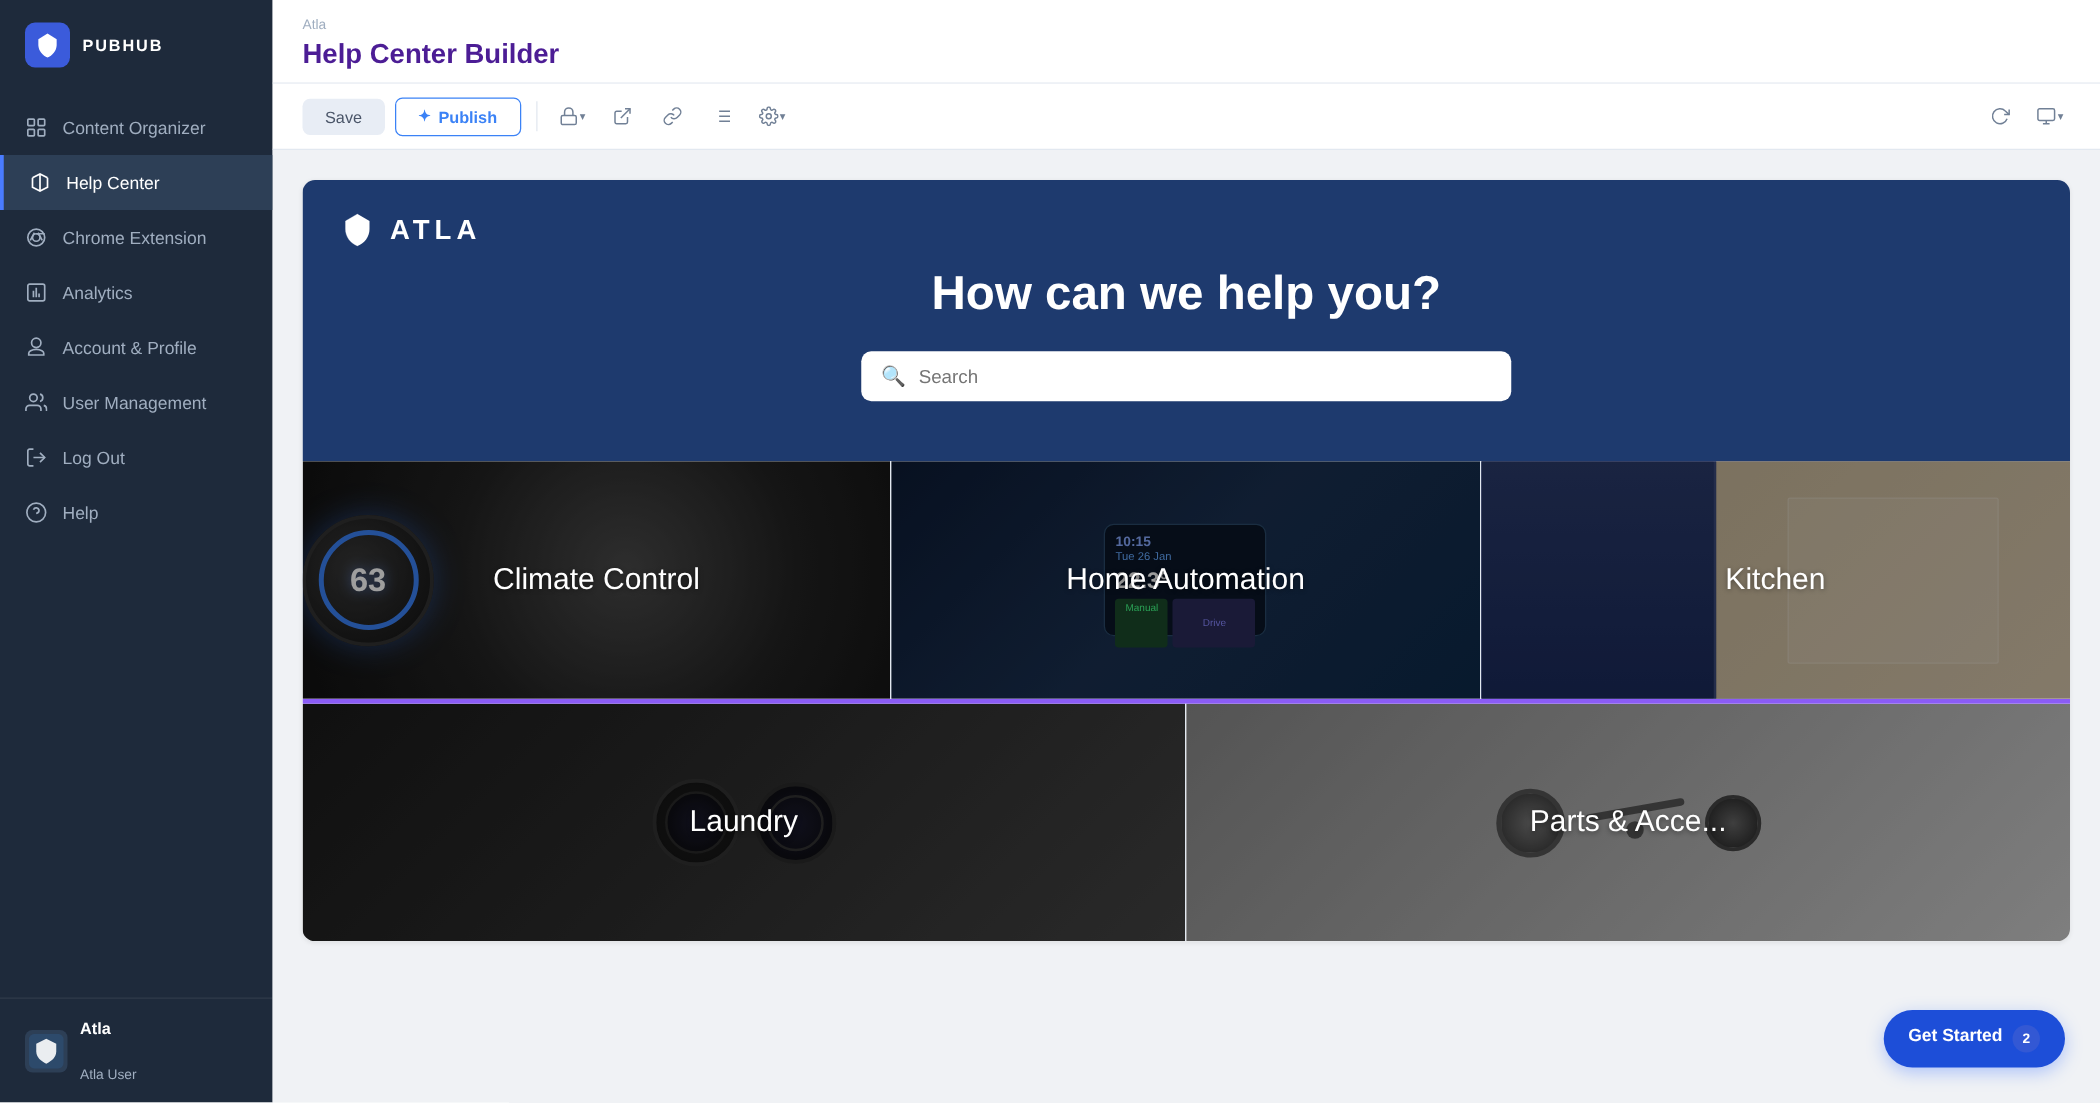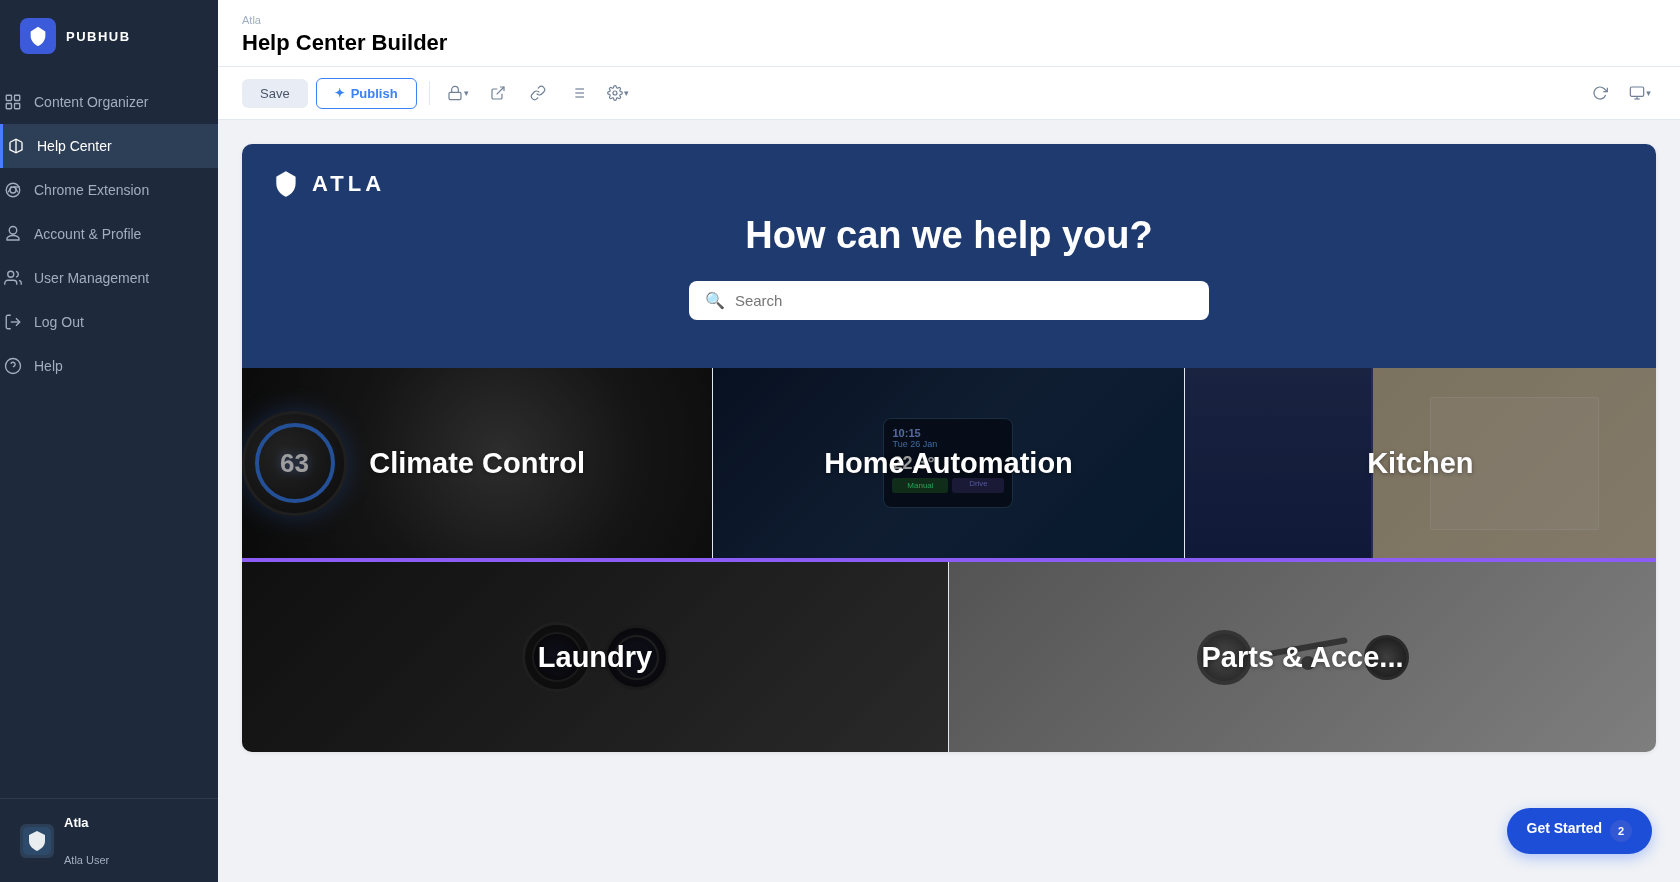--- a/index.html
+++ b/index.html
@@ -34,21 +34,21 @@
       font-weight: 700;
       letter-spacing: 1.5px;
       color: #fff;
     }
 
     .sidebar-nav { flex: 1; padding: 8px 0; }
     .nav-item {
       display: flex;
       align-items: center;
       gap: 12px;
-      padding: 13px 4px;
+      padding: 13px 20px;
       cursor: pointer;
       font-size: 14px;
       color: #a0aec0;
       transition: background 0.15s;
       border-radius: 0;
     }
     .nav-item.active { background: #2d3f56; color: #fff; border-left: 3px solid #4a7cff; }
     .nav-item .nav-icon {
       width: 18px;
       height: 18px;
@@ -89,21 +89,21 @@
       border-bottom: 1px solid #e2e8f0;
     }
     .breadcrumb {
       font-size: 11px;
       color: #a0aec0;
       margin-bottom: 4px;
     }
     .page-title {
       font-size: 22px;
       font-weight: 700;
-      color: #000000;
+      color: #4c1d95;
     }
 
     
     .toolbar {
       background: #fff;
       padding: 10px 24px;
       border-bottom: 1px solid #e2e8f0;
       display: flex;
       align-items: center;
       gap: 8px;
@@ -224,22 +224,22 @@
       cursor: pointer;
     }
     .category-card:not(:last-child) { border-right: 1px solid #e2e8f0; }
     .category-overlay {
       position: absolute;
       inset: 0;
       background: rgba(0,0,0,0.38);
       display: flex; align-items: center; justify-content: center;
     }
     .category-label {
-      font-size: 29px;
-      font-weight: 700;
+      font-size: 24px;
+      font-weight: 400;
       color: #fff;
       text-shadow: 0 1px 4px rgba(0,0,0,0.4);
       text-align: center;
     }
 
     
     .categories-row2 {
       display: grid;
       grid-template-columns: repeat(2, 1fr);
       border-top: 4px solid #8b5cf6;
@@ -314,20 +314,31 @@
       <span class="nav-icon">
         <svg viewBox="0 0 24 24">
             <circle cx="12" cy="12" r="9"></circle>
             <circle cx="12" cy="12" r="4"></circle>
             <line x1="12" y1="8" x2="21" y2="8"></line>
             <line x1="5.6" y1="15" x2="10.1" y2="6.9"></line>
             <line x1="18.4" y1="15" x2="13.9" y2="6.9"></line>
           </svg>
       </span>
       <span>Chrome Extension</span>
+    </div>
+    <div class="nav-item">
+      <span class="nav-icon">
+        <svg viewBox="0 0 24 24">
+            <rect x="3" y="3" width="18" height="18" rx="2"></rect>
+            <polyline points="9 17 9 10"></polyline>
+            <polyline points="12 17 12 7"></polyline>
+            <polyline points="15 17 15 13"></polyline>
+          </svg>
+      </span>
+      <span>Analytics</span>
     </div>
     <div class="nav-item">
       <span class="nav-icon">
         <svg viewBox="0 0 24 24">
             <path d="M12 2a5 5 0 1 0 0 10A5 5 0 0 0 12 2zm0 12c-5.33 0-8 2.67-8 4v2h16v-2c0-1.33-2.67-4-8-4z"></path>
           </svg>
       </span>
       <span>Account &amp; Profile</span>
     </div>
     <div class="nav-item">
@@ -477,21 +488,21 @@
           </div>
         </div>
         <div class="category-card">
           <div style="width:100%;height:100%;background:linear-gradient(135deg,#0d1b35 0%,#1a3050 50%,#0d2a4a 100%);display:flex;align-items:center;justify-content:center;">
             <div style="width:130px;height:90px;background:#0a1628;border-radius:8px;border:1px solid #2a4a6a;padding:8px;color:#aef;">
               <div style="font-size:11px;color:#8af;font-weight:600;">10:15</div>
               <div style="font-size:9px;color:#6af;margin-bottom:4px;">Tue 26 Jan</div>
               <div style="font-size:18px;color:#fff;font-weight:700;">22.3°</div>
               <div style="display:flex;gap:4px;margin-top:4px;">
                 <div style="flex:1;background:#1a4a2a;border-radius:3px;padding:3px;text-align:center;font-size:8px;color:#4f8;">Manual</div>
-                <div style="flex:1;background:#2a2a5a;border-radius:3px;padding:1px;text-align:center;font-size:8px;color:#88f;">Drive</div>
+                <div style="flex:1;background:#2a2a5a;border-radius:3px;padding:15px;text-align:center;font-size:8px;color:#88f;">Drive</div>
               </div>
             </div>
           </div>
           <div class="category-overlay">
             <span class="category-label">Home Automation</span>
           </div>
         </div>
         <div class="category-card">
           <div style="width:100%;height:100%;background:linear-gradient(135deg,#1a2050 0%,#2a3570 30%,#1a3050 60%,#c8b89a 100%);display:flex;align-items:stretch;">
             <div style="width:40%;background:linear-gradient(180deg,#2a3a6a,#1a2a5a);border-right:2px solid #3a4a7a;"></div>

